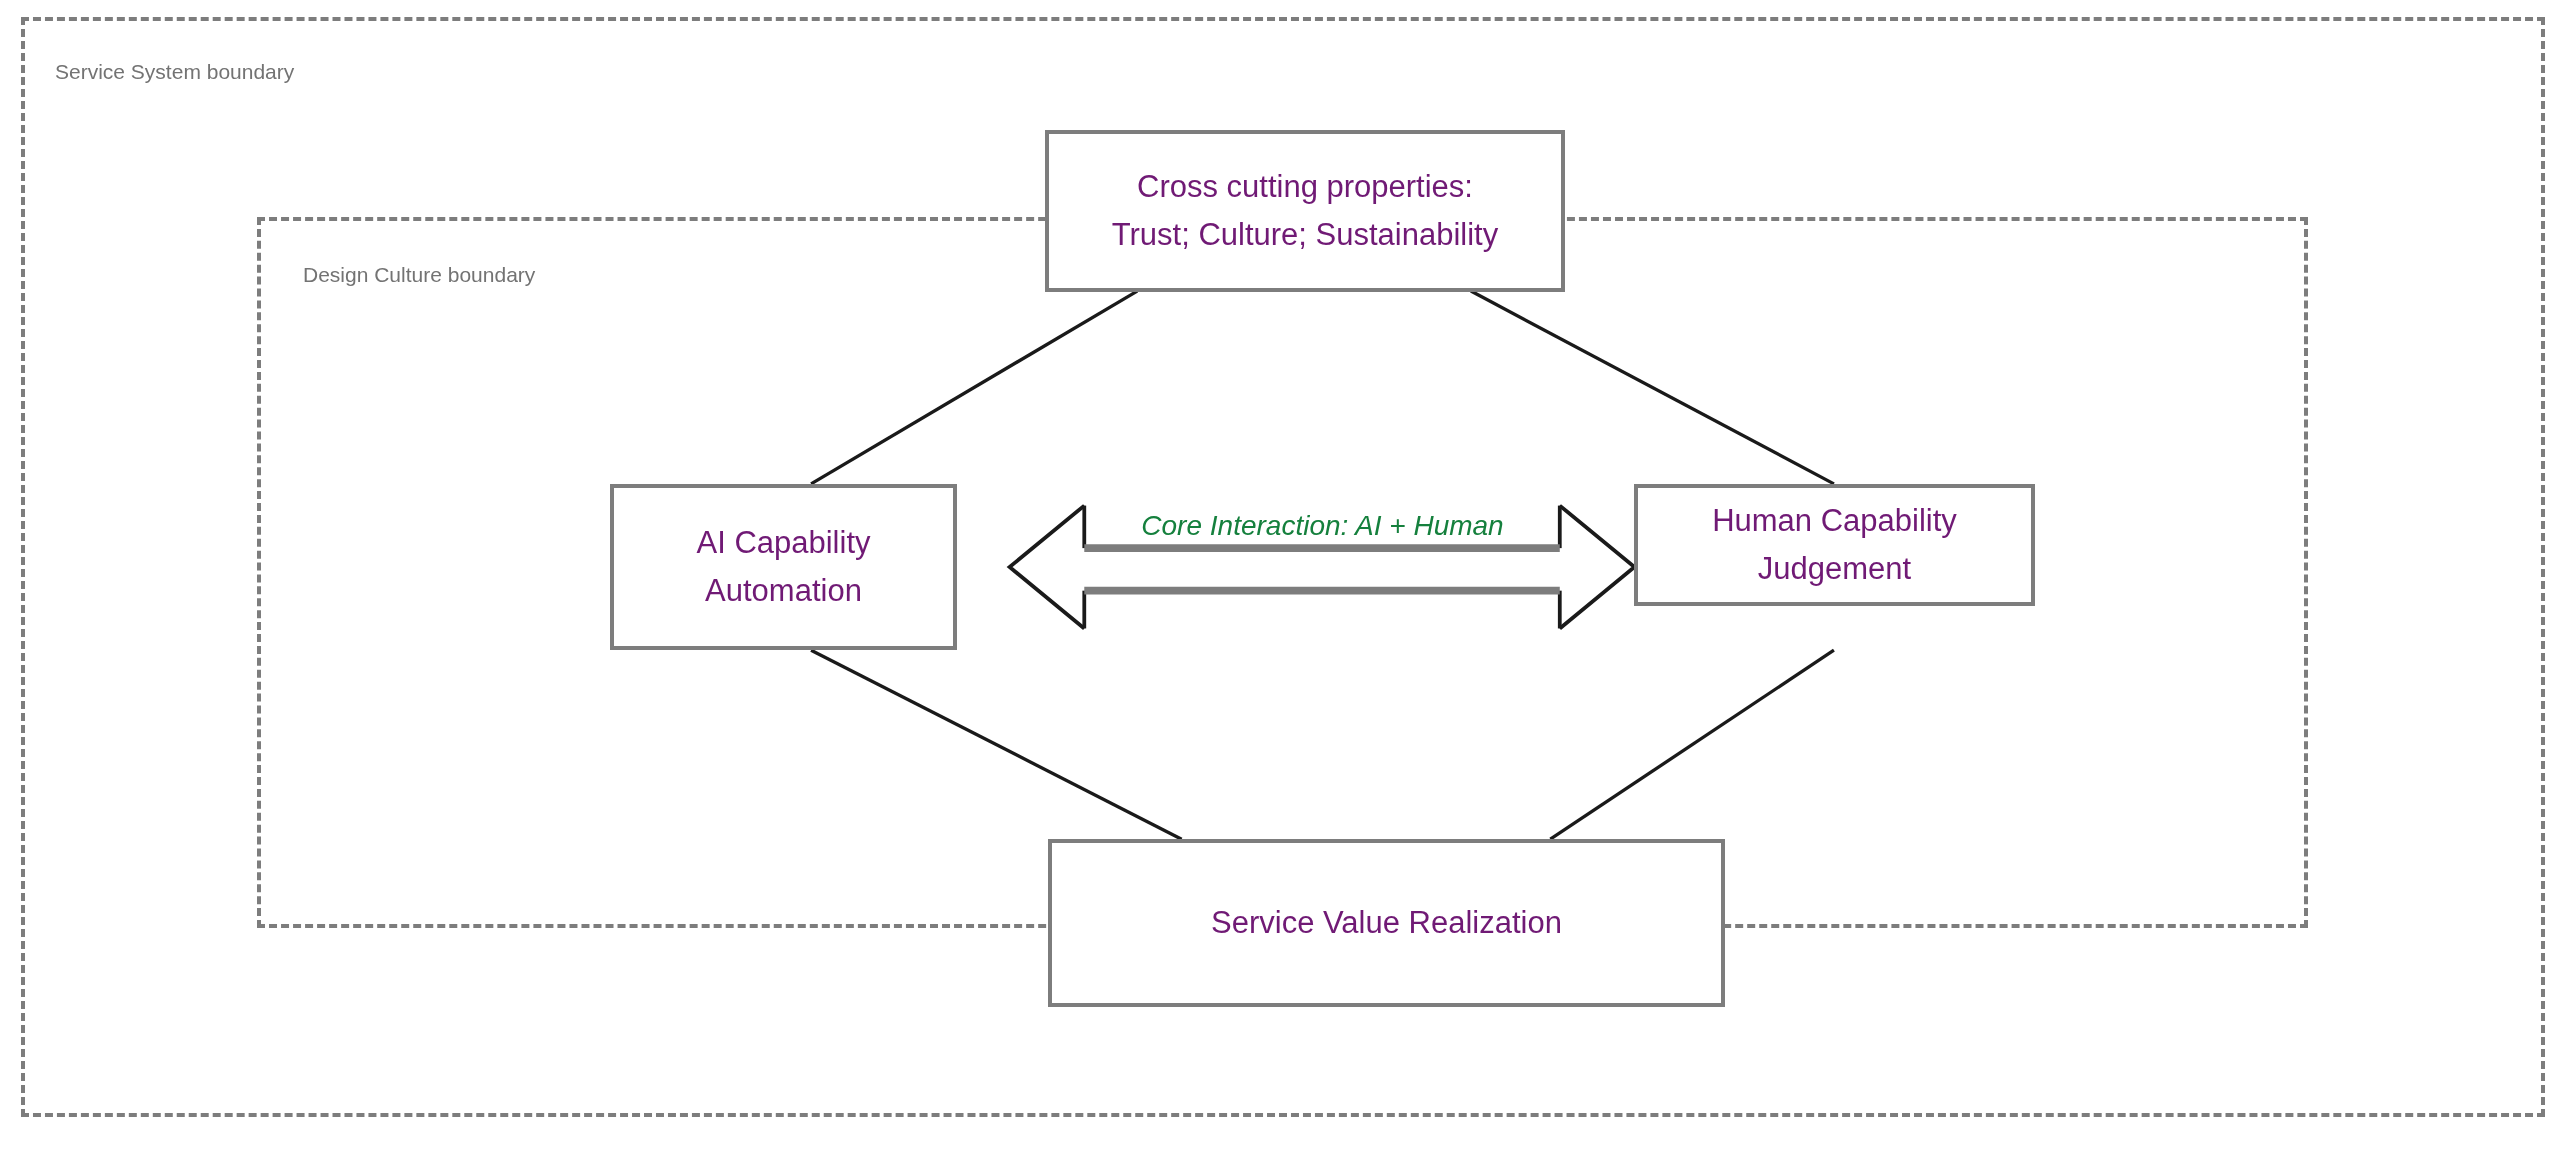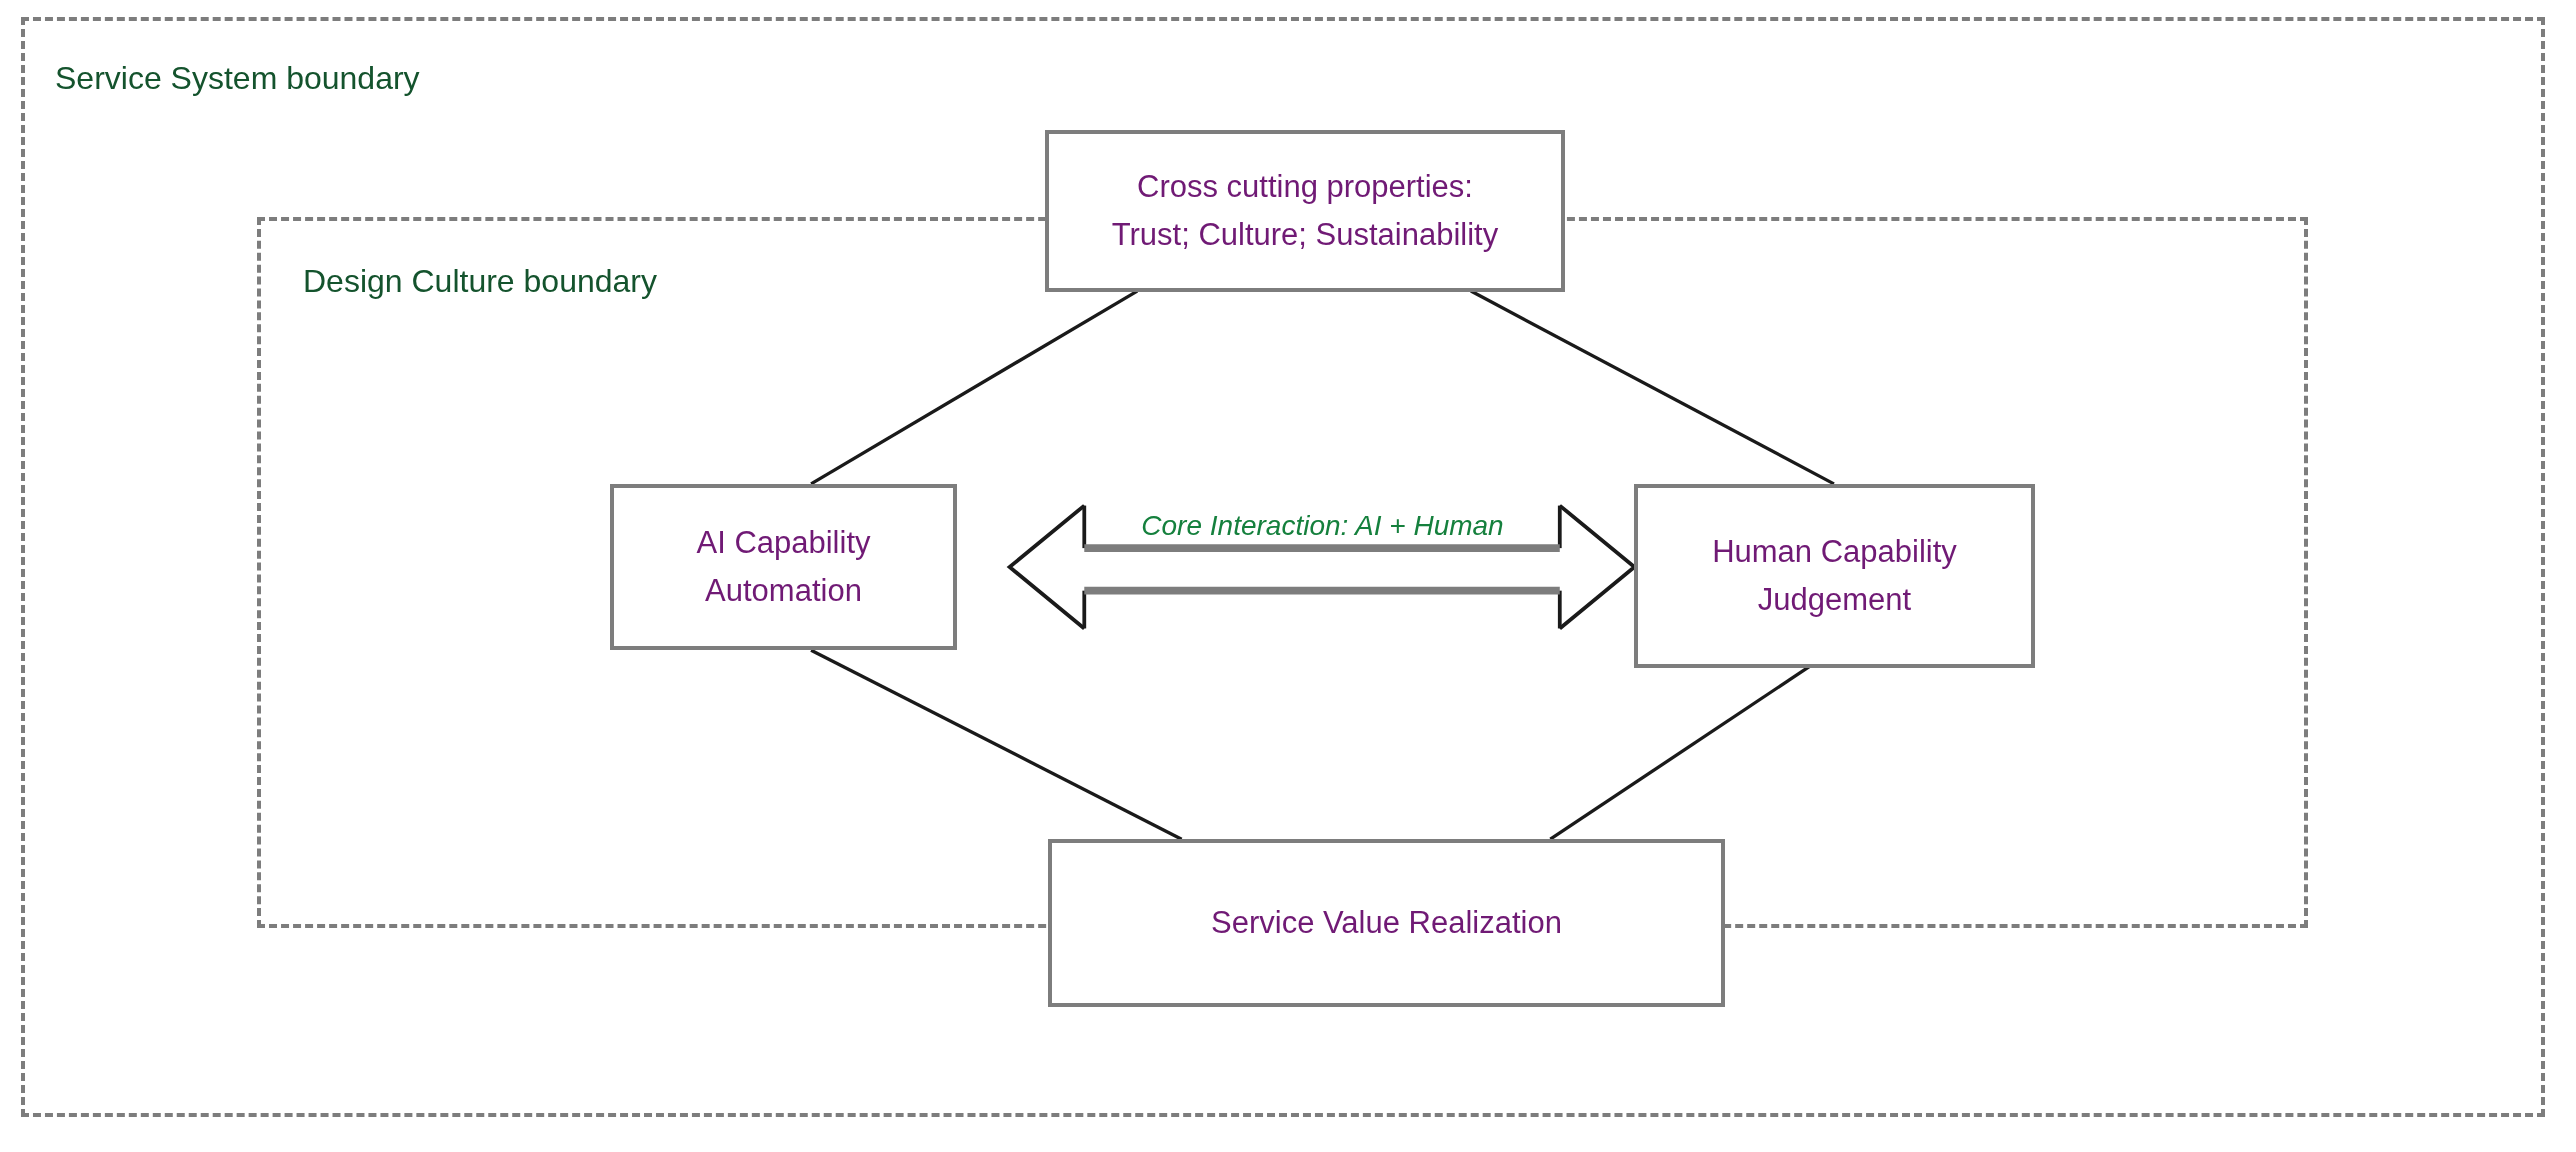--- a/index.html
+++ b/index.html
@@ -15,22 +15,22 @@
     overflow: hidden;
     font-family: "Liberation Sans", sans-serif;
   }
   .boundary {
     position: absolute;
     box-sizing: border-box;
     background: transparent;
   }
   .boundary-label {
     position: absolute;
-    color: #14532d;
-    font-size: 32px;
+    color: #737373;
+    font-size: 21px;
     line-height: 1.2;
     white-space: nowrap;
   }
   .node {
     position: absolute;
     box-sizing: border-box;
     background: #ffffff;
     border: 4.7px solid #7d7d7d;
     display: flex;
     flex-direction: column;
@@ -107,21 +107,21 @@
   <div class="node" style="left:1045px; top:130px; width:520px; height:162px;">
     <span class="line">Cross cutting properties:</span>
     <span class="line">Trust; Culture; Sustainability</span>
   </div>
 
   <div class="node" style="left:610px; top:484px; width:347px; height:166px;">
     <span class="line">AI Capability</span>
     <span class="line">Automation</span>
   </div>
 
-  <div class="node" style="left:1634px; top:484px; width:401px; height:184px;">
+  <div class="node" style="left:1634px; top:484px; width:401px; height:122px;">
     <span class="line">Human Capability</span>
     <span class="line">Judgement</span>
   </div>
 
   <div class="node" style="left:1005px; top:839px; width:677px; height:168px;margin-left:43px;">
     <span class="line">Service Value Realization</span>
   </div>
 
 </div>
 

